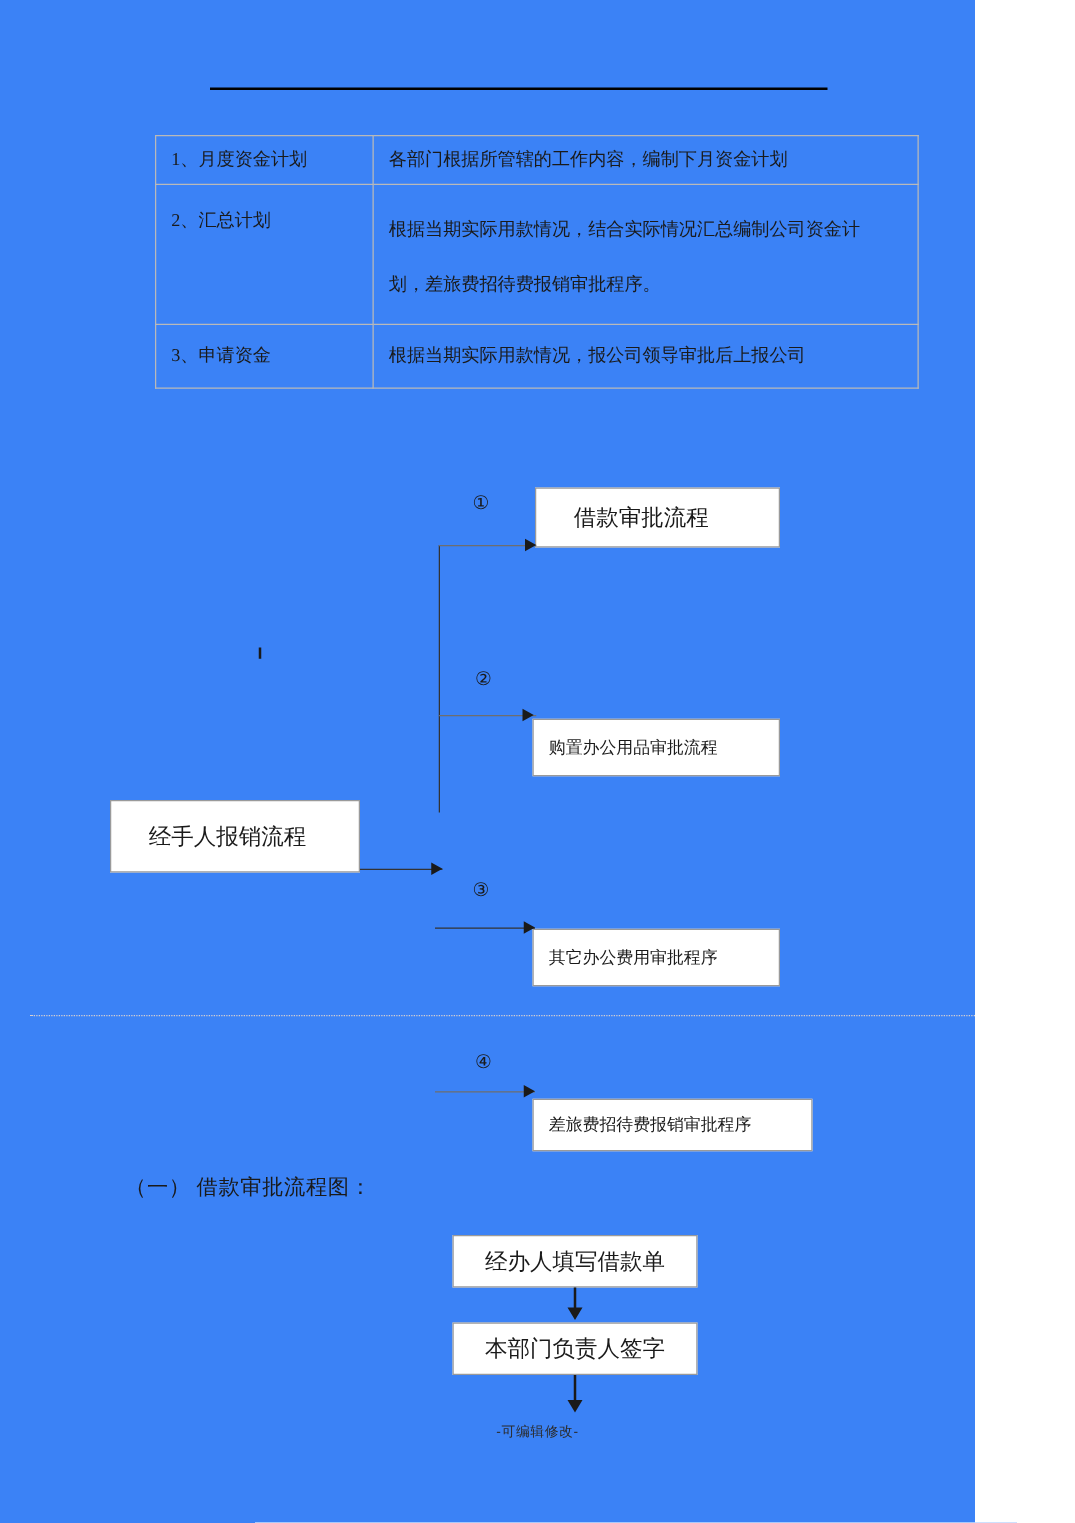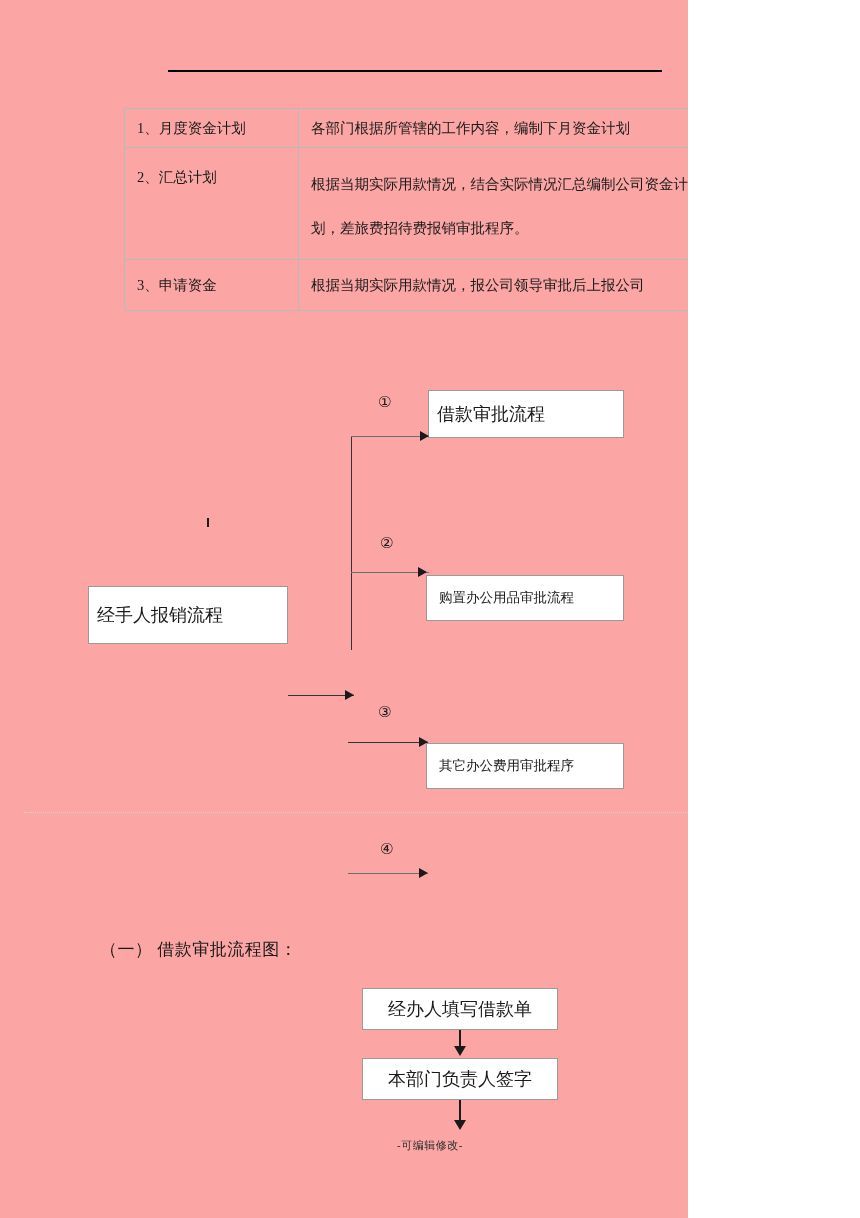--- a/index.html
+++ b/index.html
@@ -6,24 +6,24 @@
     margin: 0;
     padding: 0;
     background: #ffffff;
   }
   body {
     font-family: "Liberation Serif", "DejaVu Serif", serif;
     color: #1a1a1a;
   }
   #page {
     position: relative;
-    width: 688px;
+    width: 780px;
     height: 1218px;
     overflow: hidden;
-    background: #fca5a5;
+    background: #3b82f6;
   }
 
   
   .top-rule {
     position: absolute;
     left: 168px;
     top: 70px;
     width: 494px;
     height: 0;
     border-top: 2px solid #000000;
@@ -69,25 +69,25 @@
   .fbox {
     position: absolute;
     border: 1px solid #9a9a9a;
     background: #ffffff;
     display: flex;
     align-items: center;
     box-sizing: border-box;
     color: #1a1a1a;
     white-space: nowrap;
   }
-  .fbox.big   { font-size: 18px; padding-left: 8px; }
+  .fbox.big   { font-size: 18px; padding-left: 30px; }
   .fbox.small { font-size: 13.5px; padding-left: 12px; margin-top: 47px; }
   .fbox.ctr   { justify-content: center; padding-left: 0; }
 
-  #box-origin { left: 88px;  top: 586px; width: 200px; height: 58px; }
+  #box-origin { left: 88px;  top: 640px; width: 200px; height: 58px; }
   #box-1 { left: 428px; top: 390px; width: 196px; height: 48px; }
   #box-2 { left: 426px; top: 528px; width: 198px; height: 46px; }
   #box-3 { left: 426px; top: 696px; width: 198px; height: 46px; }
   #box-4 { left: 426px; top: 832px; width: 224px; height: 42px; }
   #box-a { left: 362px; top: 988px;  width: 196px; height: 42px; }
   #box-b { left: 362px; top: 1058px; width: 196px; height: 42px; }
 
   
   .cnum {
     position: absolute;
@@ -207,20 +207,21 @@
       </tr>
     </tbody>
   </table>
 
 
   <div class="fbox big" id="box-origin">经手人报销流程</div>
 
   <div class="fbox big" id="box-1">借款审批流程</div>
   <div class="fbox small" id="box-2">购置办公用品审批流程</div>
   <div class="fbox small" id="box-3">其它办公费用审批程序</div>
+  <div class="fbox small" id="box-4">差旅费招待费报销审批程序</div>
 
   <div class="cnum" id="num-1">①</div>
   <div class="cnum" id="num-2">②</div>
   <div class="cnum" id="num-3">③</div>
   <div class="cnum" id="num-4">④</div>
 
   <div class="vline" id="trunk"></div>
 
   <div class="hline faint" id="arm-1"></div>
   <div class="hline faint" id="arm-2"></div>

